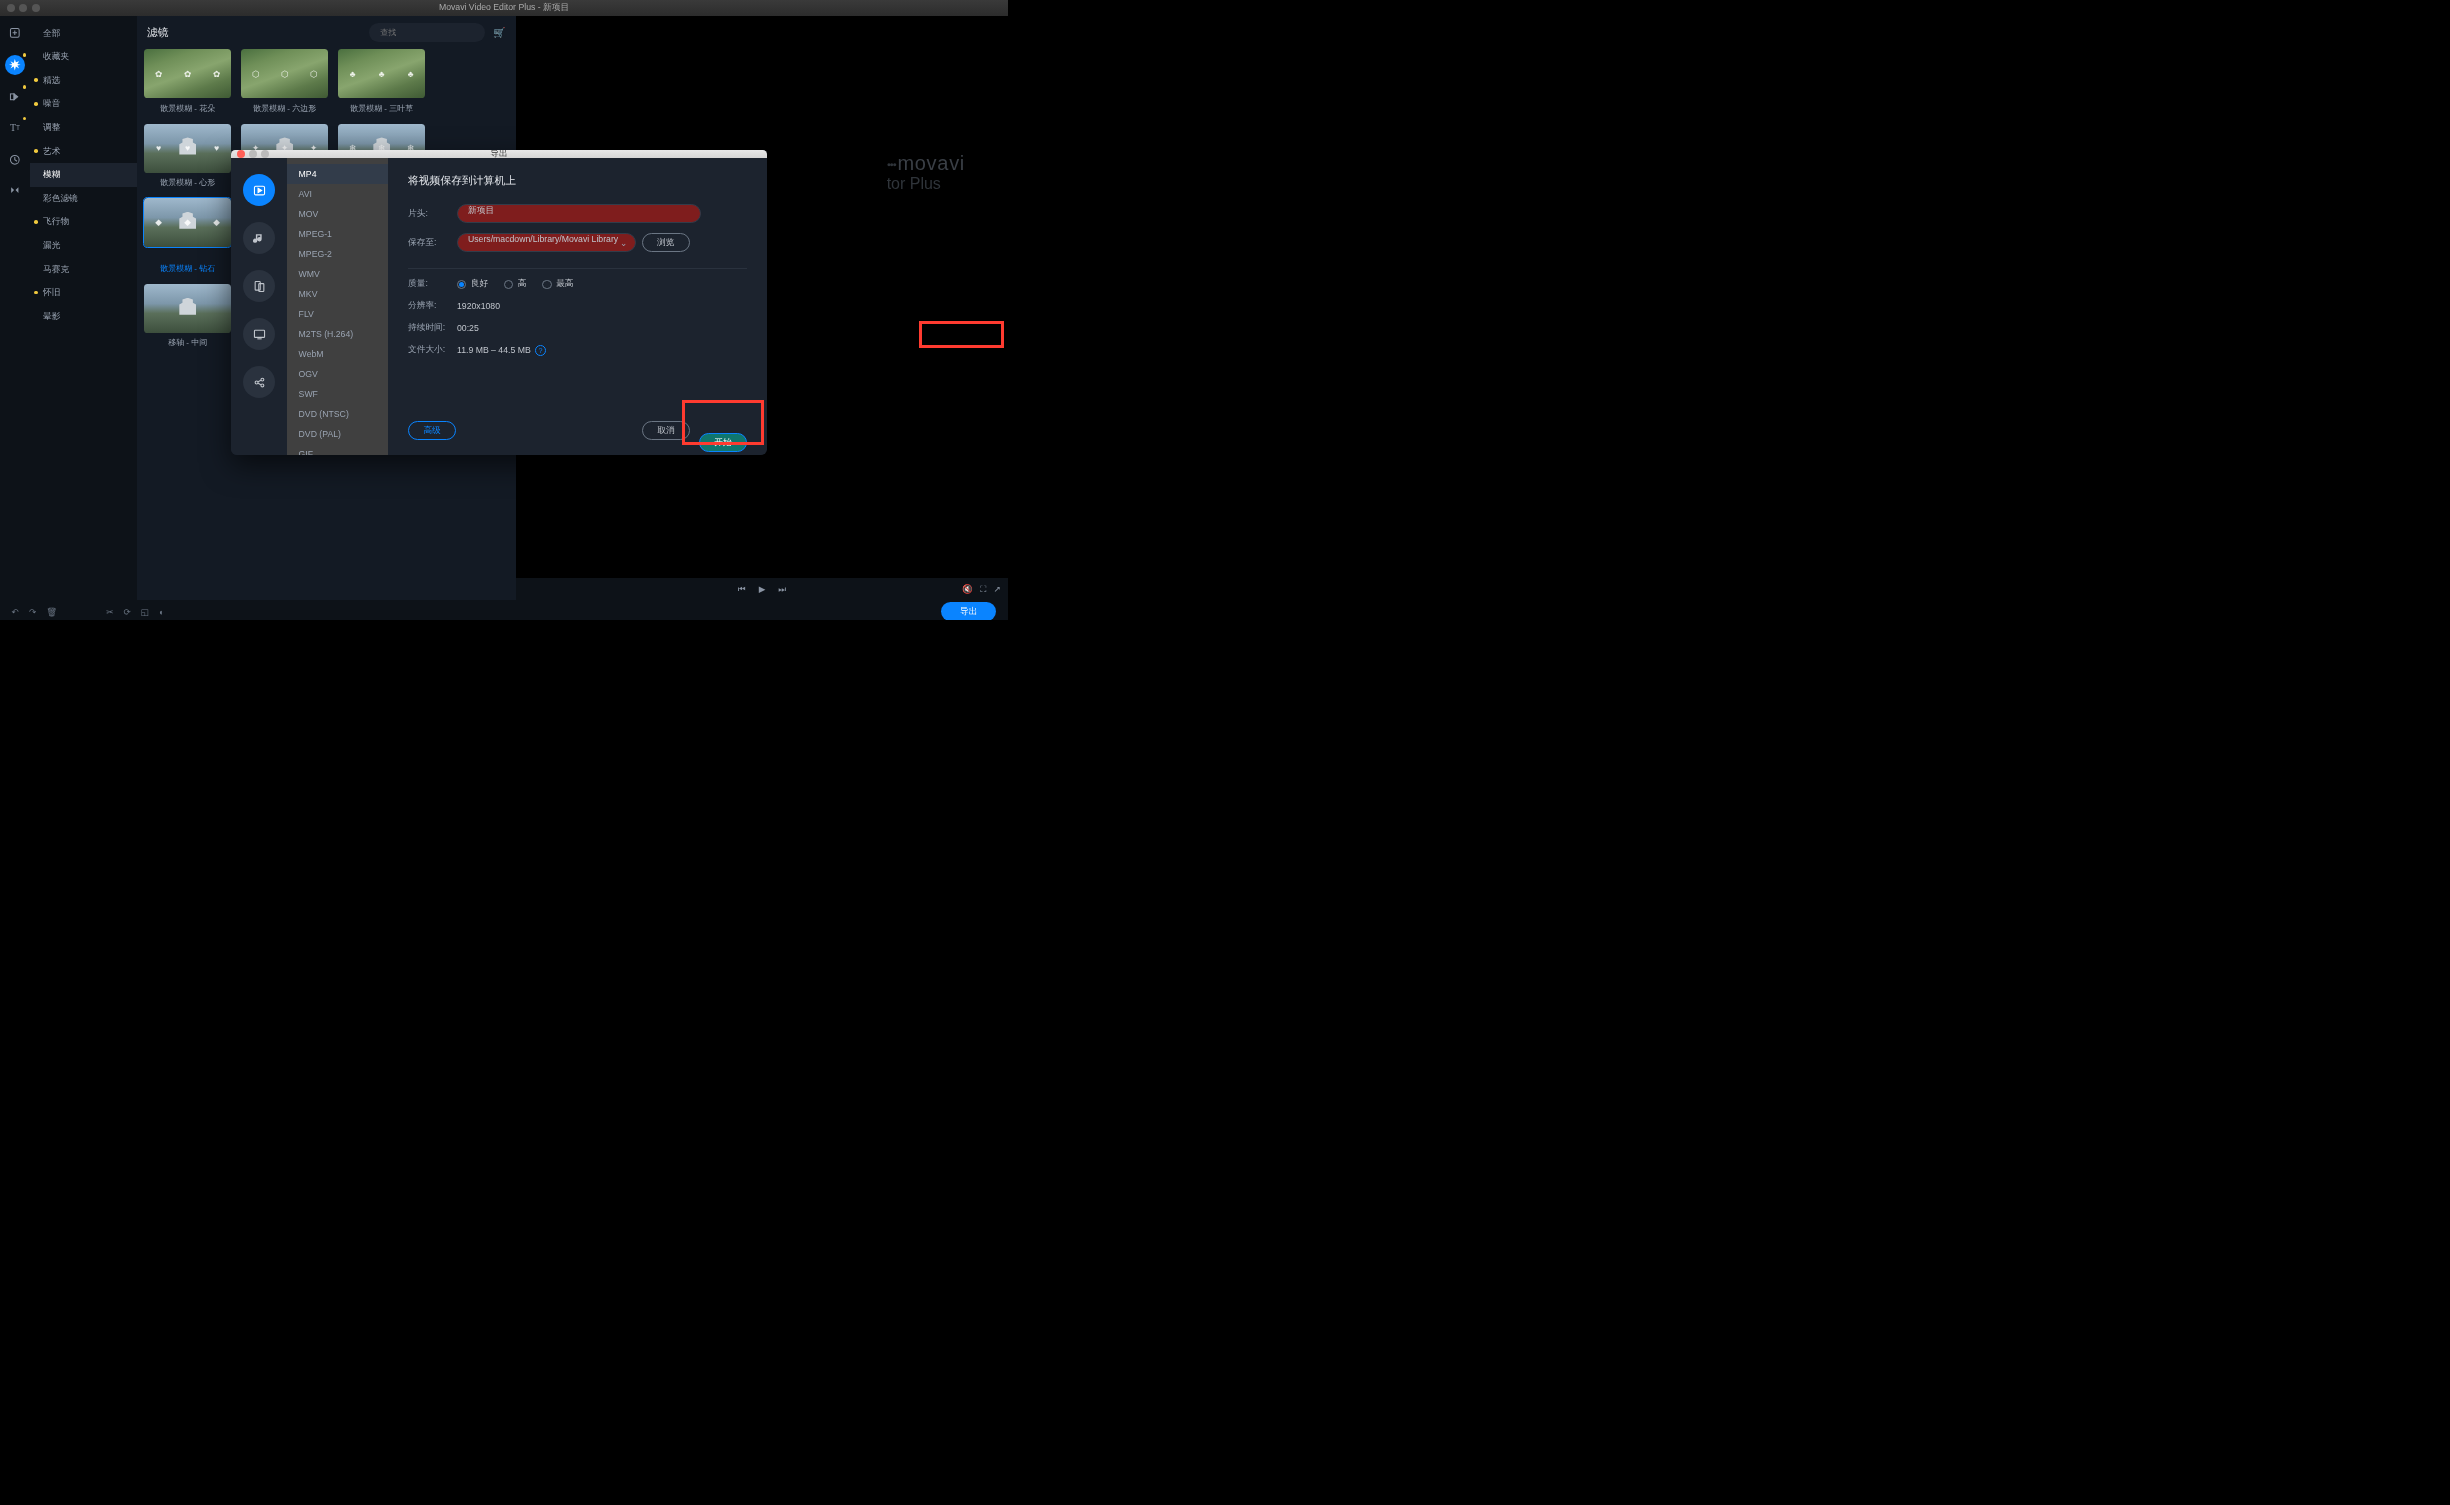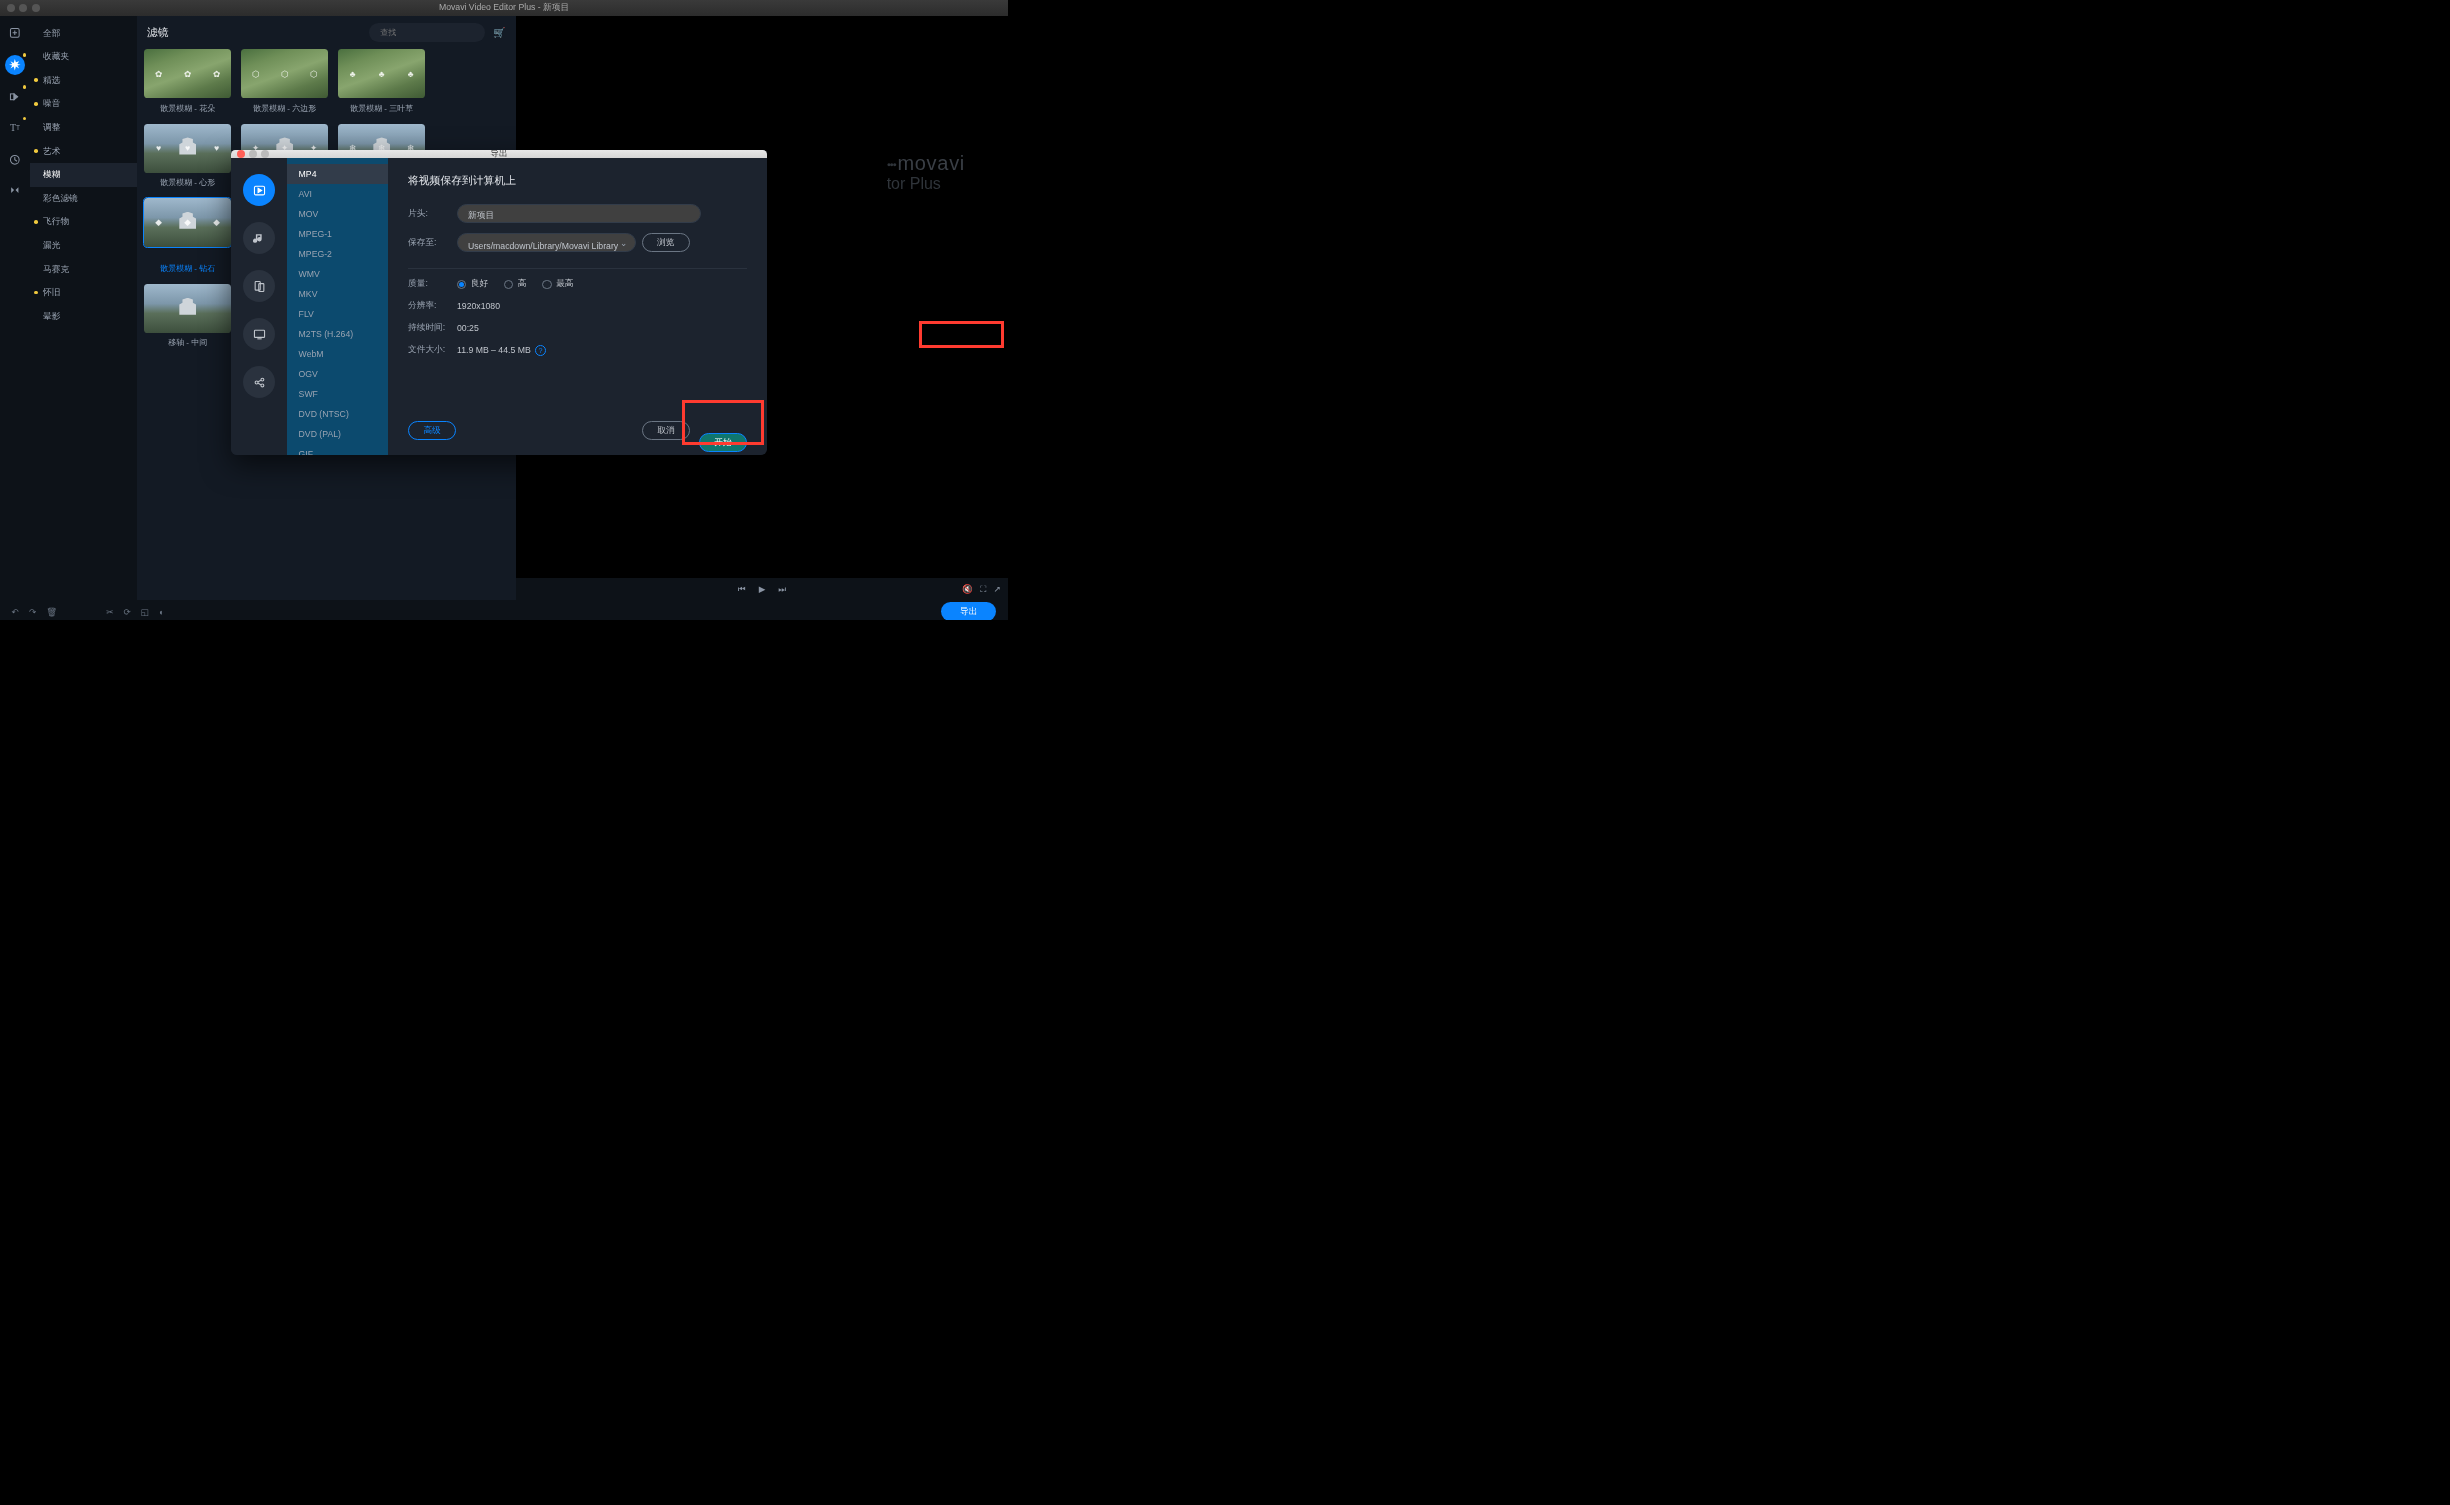--- a/index.html
+++ b/index.html
@@ -68,29 +68,29 @@
 .dlg-titlebar .dlights { display:flex; gap:4.3px; padding-left:5.8px; }
 .dlg-titlebar .dlights span { width:8px; height:8px; border-radius:50%; }
 .dlg-titlebar .dlights span:nth-child(1){background:#ff5f57;}
 .dlg-titlebar .dlights span:nth-child(2){background:#bbb;}
 .dlg-titlebar .dlights span:nth-child(3){background:#bbb;}
 .dlg-title { position:absolute; width:100%; text-align:center; color:#333; font-size:8.7px; pointer-events:none; }
 .dlg-body { flex:1; display:flex; }
 .dlg-iconcol { width:56px; background:#1c232e; display:flex; flex-direction:column; align-items:center; padding-top:16px; gap:16px; }
 .dlg-iconcol .di { width:32px; height:32px; border-radius:50%; background:#2a323e; display:flex; align-items:center; justify-content:center; color:#c0c5cc; cursor:pointer; }
 .dlg-iconcol .di.active { background:#0a84ff; color:#fff; }
-.dlg-formats { width:101px; background:#0c4a6e; padding-top:5.8px; }
+.dlg-formats { width:101px; background:#404040; padding-top:5.8px; }
 .dlg-formats .fmt { padding:5px 11.6px; color:#9aa4b2; cursor:pointer; font-size:8.7px; }
 .dlg-formats .fmt.active { background:#323c4a; color:#fff; }
 .dlg-main { flex:1; padding:16px 20px 11.6px; display:flex; flex-direction:column; }
 .dlg-main h3 { color:#e6e9ee; font-size:10.8px; font-weight:500; margin-bottom:16px; }
 .dlg-row { display:flex; align-items:center; margin-bottom:10px; font-size:8.7px; }
 .dlg-row .lbl { width:49px; color:#9aa4b2; }
 .dlg-row .val { color:#c0c5cc; }
-.pill-input { background:#404040; border:0.7px solid #323c4a; border-radius:10px; height:19px; padding:0 10px; display:flex; align-items:flex-end; color:#c0c5cc; }
+.pill-input { background:#7f1d1d; border:0.7px solid #323c4a; border-radius:10px; height:19px; padding:0 10px; display:flex; align-items:flex-start; color:#c0c5cc; }
 .pill-input.w1 { width:244px; }
 .pill-input.w2 { width:179px; }
 .pill-btn { border:0.7px solid #6b7684; border-radius:10px; height:19px; padding:0 14.4px; display:flex; align-items:center; color:#c0c5cc; cursor:pointer; background:transparent; }
 .pill-btn.blue { border-color:#0a84ff; color:#0a84ff; }
 .pill-btn.solid { background:#0f766e; border-color:#0a84ff; color:#fff;margin-top:24px; }
 .dlg-row .caret { margin-left:-16px; padding-right:7.2px; color:#9aa4b2; }
 .divider { height:0.7px; background:#2a323e; margin:5.8px 0 10px; }
 .radio-group { display:flex; gap:16px; align-items:center; }
 .radio { display:flex; align-items:center; gap:4.3px; cursor:pointer; }
 .radio .r { width:9.4px; height:9.4px; border:0.7px solid #6b7684; border-radius:50%; display:flex; align-items:center; justify-content:center; }

